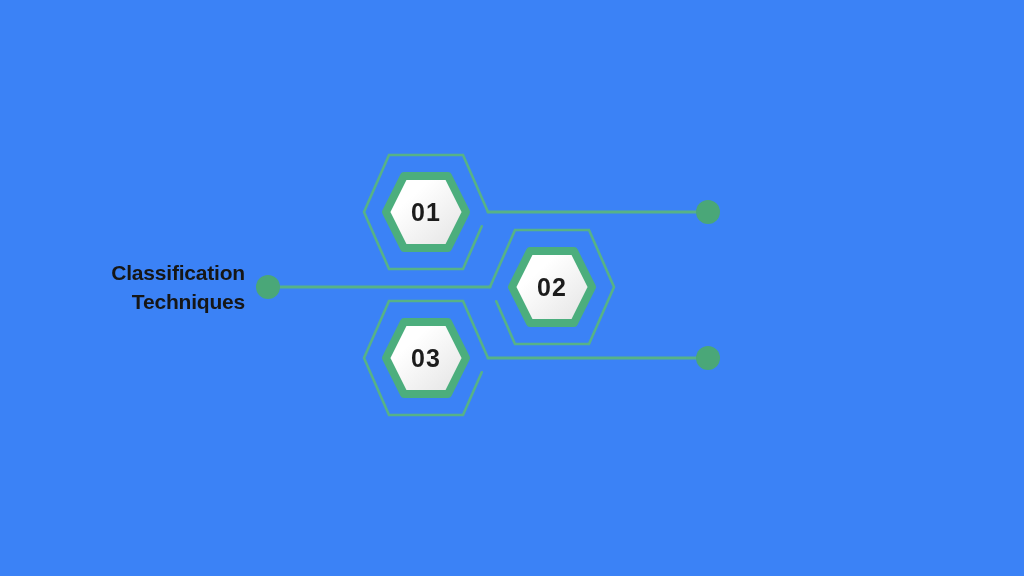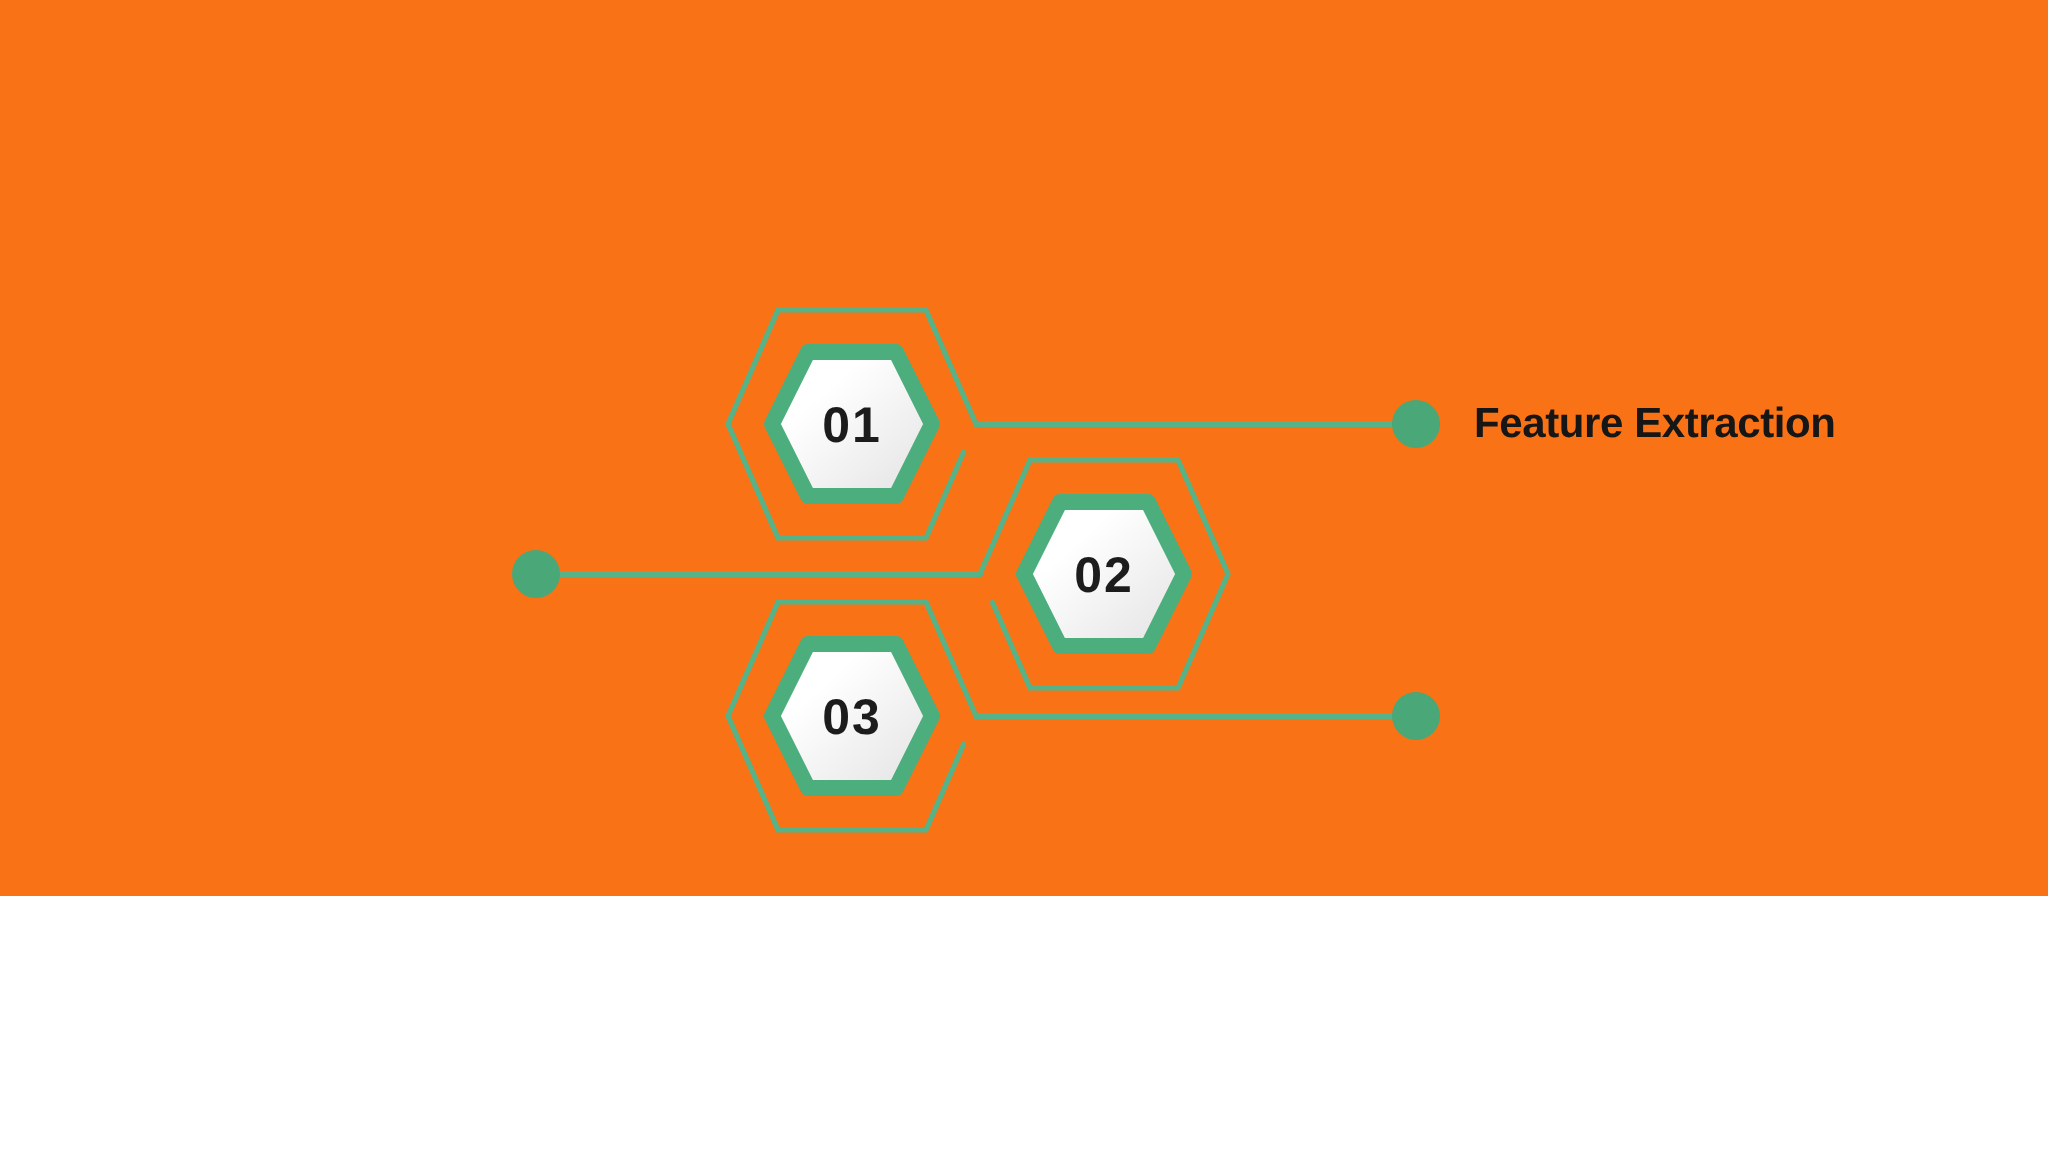--- a/index.html
+++ b/index.html
@@ -1,20 +1,20 @@
 <!DOCTYPE html>
 <html><head>
 <meta charset="utf-8">
 <style>
   html, body { margin: 0; padding: 0; background: #ffffff; }
   .stage {
     position: relative;
     width: 1024px;
-    height: 448px;
-    background: #f97316;
+    height: 576px;
+    background: #3b82f6;
     overflow: hidden;
     font-family: "Liberation Sans", "DejaVu Sans", sans-serif;
   }
   svg.diagram { position: absolute; left: 0; top: 0; }
 
   .outer-outline {
     fill: none;
     stroke-width: 2.6;
     stroke-linecap: round;
     stroke-linejoin: miter;
@@ -91,17 +91,17 @@
       <text class="hex-number" x="0" y="9" fill="#1C1C1C">02</text>
     </g>
 
     <g transform="translate(426,358)">
       <path class="outer-outline" d="M 62,0 L 37,-57 L -37,-57 L -62,0 L -37,57 L 37,57 L 55.75,14.25" stroke="#57B287"></path>
       <path class="inner-hex" d="M -40,0 L -22,-36 L 22,-36 L 40,0 L 22,36 L -22,36 Z" stroke="#4CAE7D"></path>
       <text class="hex-number" x="0" y="9" fill="#1C1C1C">03</text>
     </g>
   </svg>
 
-  <div class="label" style="left:737px; top:212px;">Feature Extraction</div>
 
+  <div class="label wrap" style="right:779px; top:287px;">Classification Techniques</div>
 
 
 </div>
 
 </body></html>

